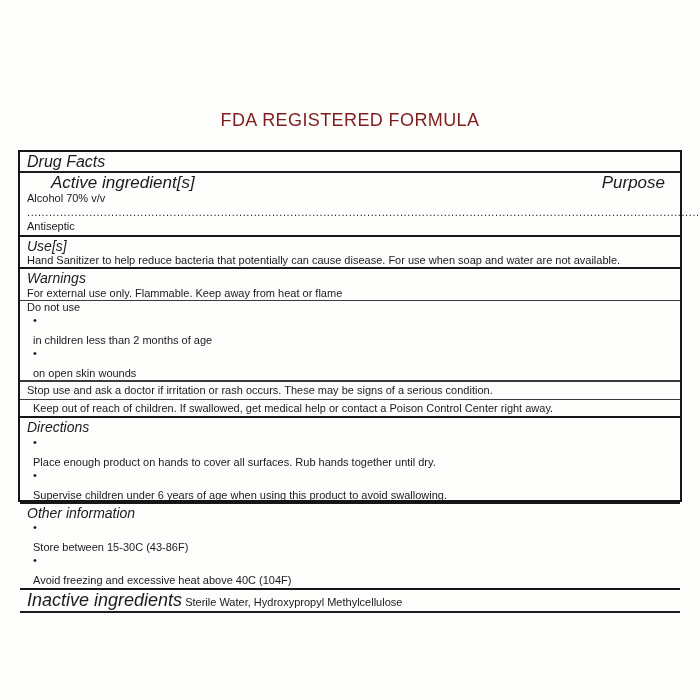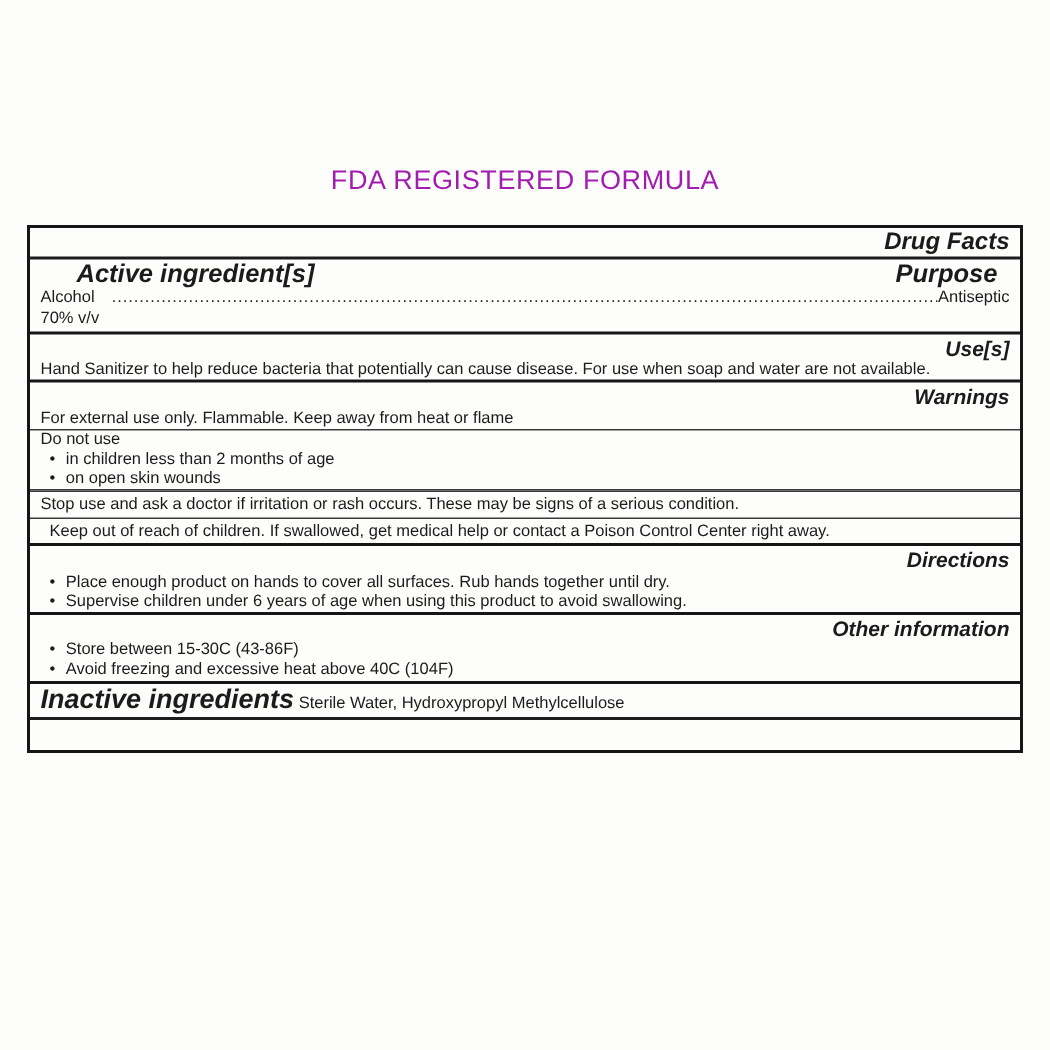--- a/index.html
+++ b/index.html
@@ -11,39 +11,39 @@
     position:relative;
     overflow:hidden;
   }
   .doc-title {
     position:absolute;
     top:110px; left:0; right:0;
     text-align:center;
     font-size:18px;
     line-height:21px;
     letter-spacing:0.4px;
-    color:#a21caf;
+    color:#7f1d1d;
   }
   .panel {
     position:absolute;
     top:150px; left:18px;
     width:664px; height:352px;
     border:2.5px solid #161616;
     background:#fdfefc;
     display:flex;
     flex-direction:column;
   }
   .row { padding-left:7px; padding-right:7px; }
-  .hd { font-weight:bold; font-style:italic;text-align:right; }
+  .hd { font-weight:normal; font-style:italic; }
   .panel-hd { font-size:16px; line-height:19px; }
   .sec-hd { font-size:14px; line-height:16.5px; padding-top:1px; }
   .sub-hd { font-size:17px; line-height:16px;margin-left:24px; }
   .ai-row { display:flex; justify-content:space-between; align-items:baseline; padding-top:2px; }
   .purpose { margin-right:8px; }
-  .body { font-size:11px; line-height:13px; }
+  .body { font-size:11px; line-height:13px;flex-direction:column; }
   .b { font-weight:normal; }
   .leader-row { display:flex; align-items:baseline; line-height:14px; padding-bottom:1.5px; }
   .leader {
     flex:1 1 auto;
     overflow:hidden;
     white-space:nowrap;
     letter-spacing:0.6px;
     font-size:11px;
     color:#222;
   }

